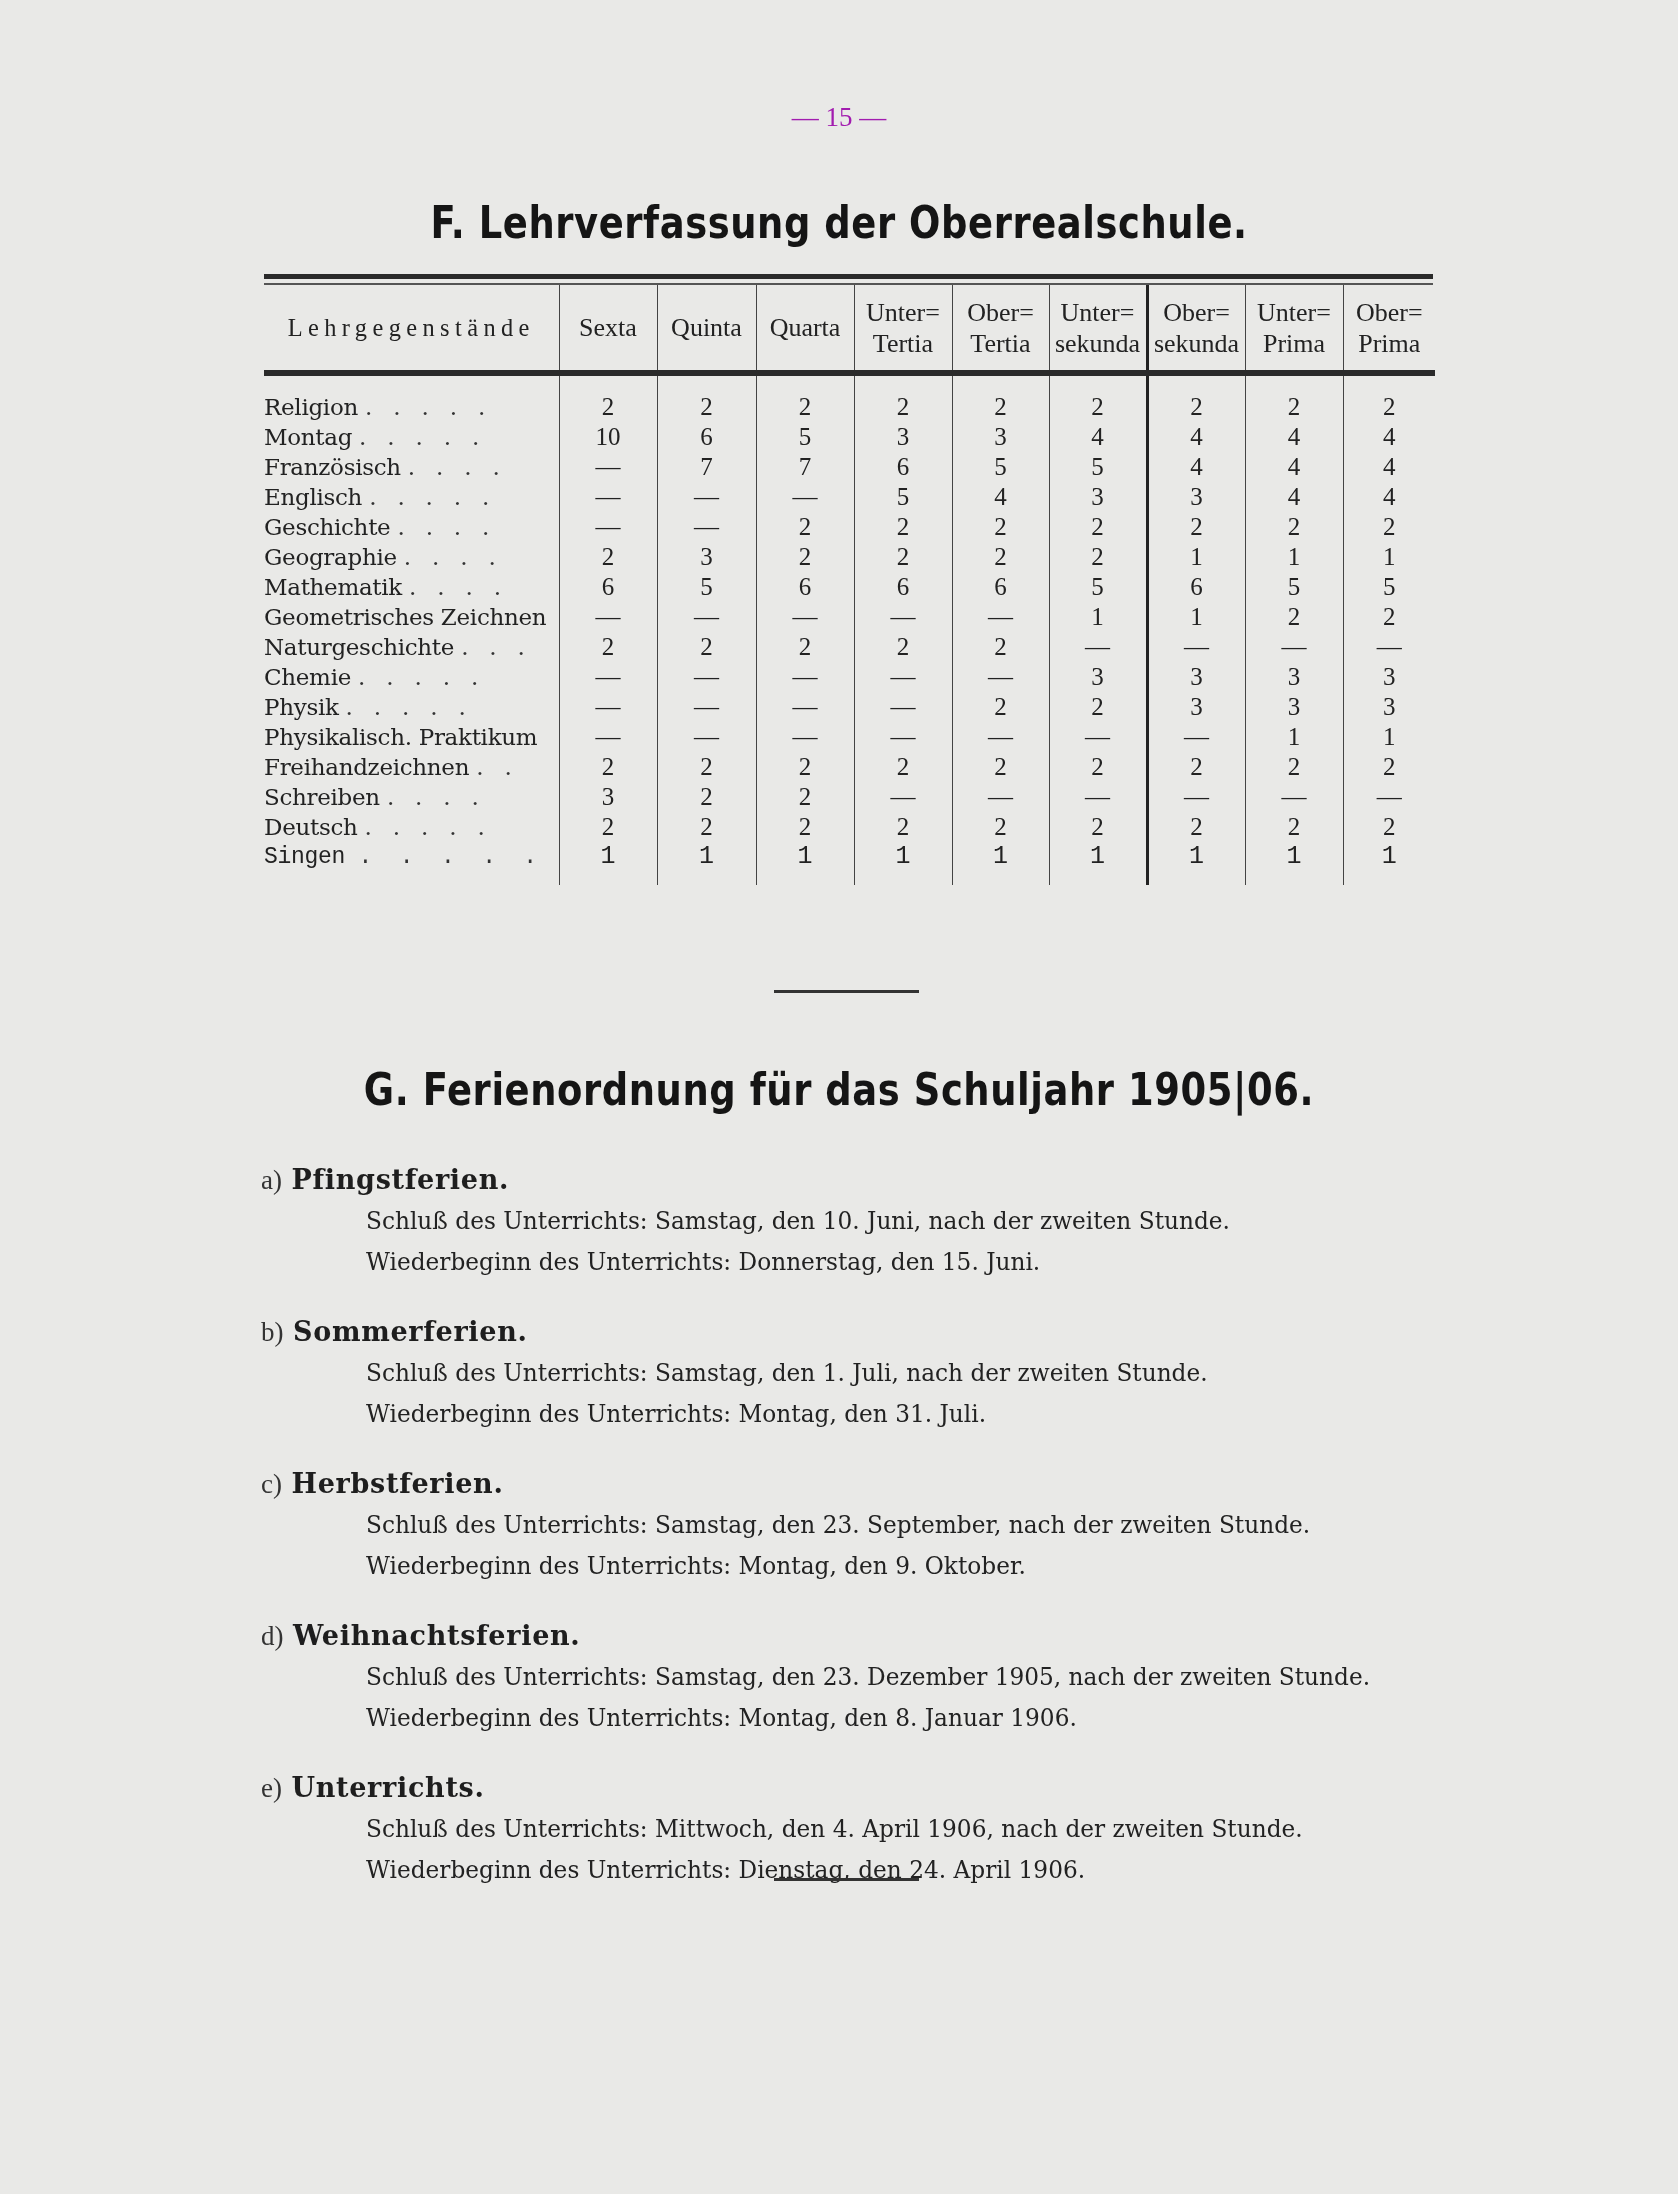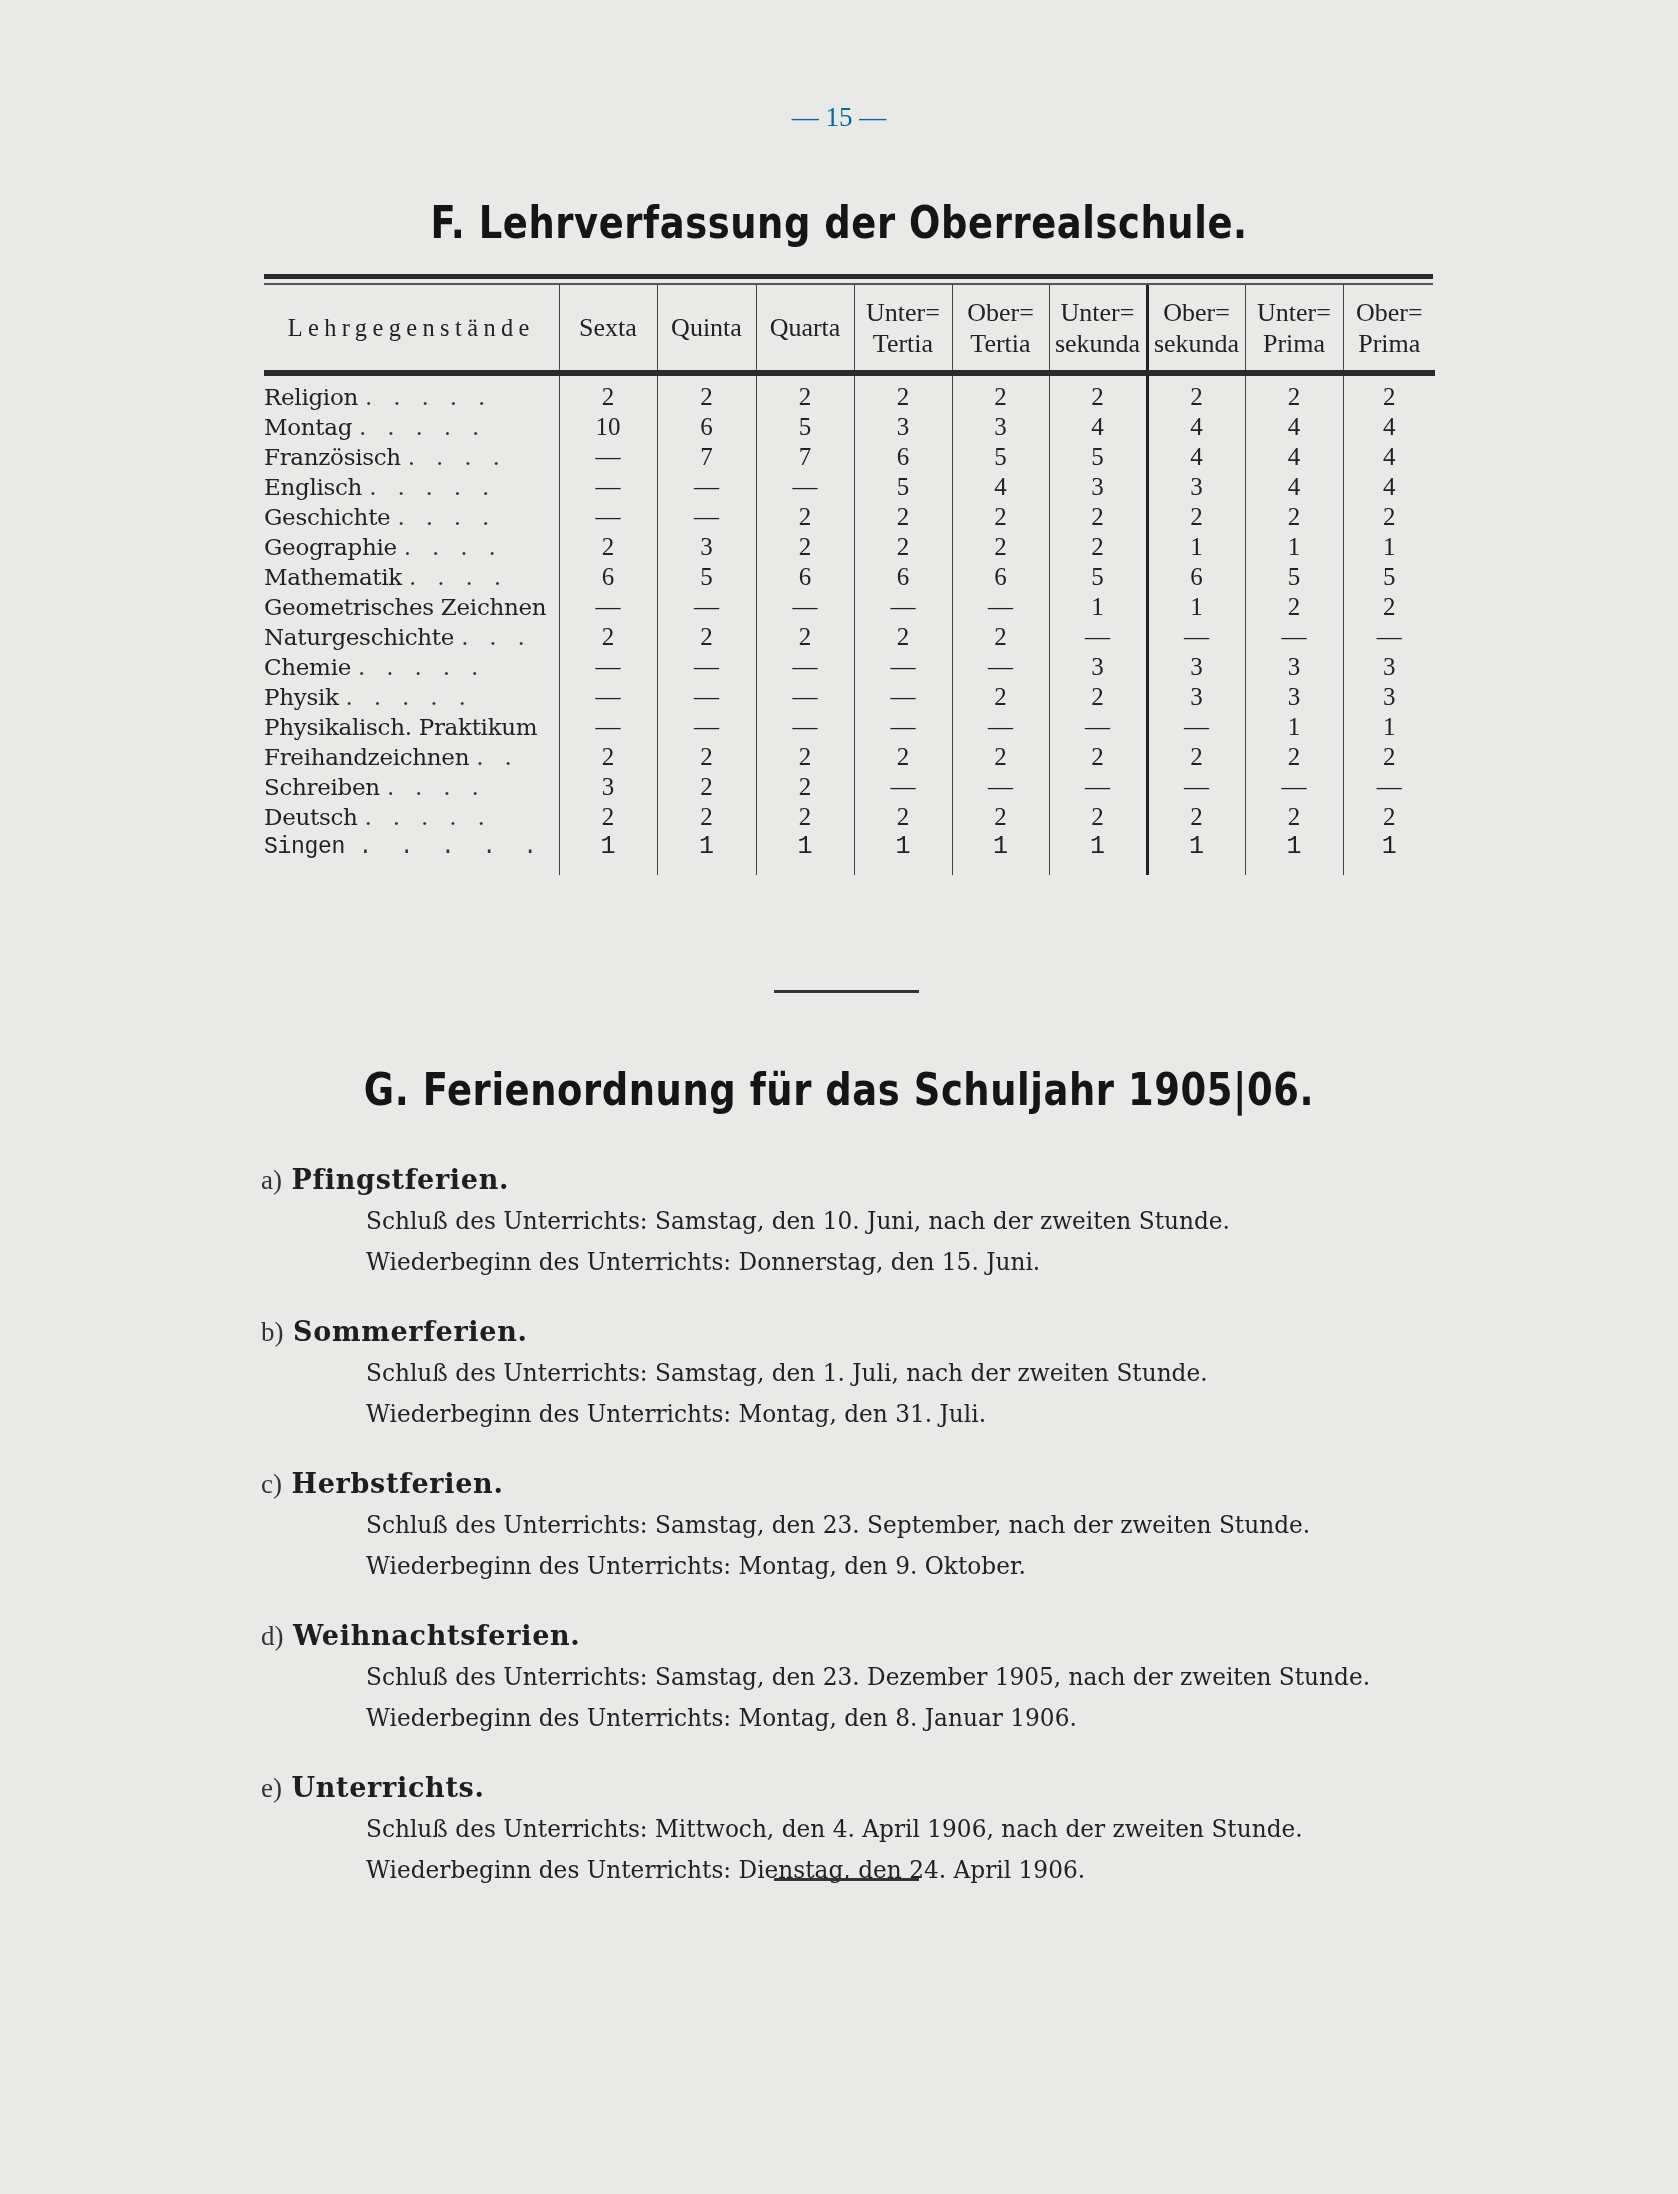--- a/index.html
+++ b/index.html
@@ -6,21 +6,21 @@
   body {
     width: 1678px; height: 2194px;
     background: #e9e9e7;
     position: relative;
     overflow: hidden;
     color: #1e1e1e;
     font-family: "DejaVu Serif", serif;
   }
   .page-number {
     position: absolute; top: 102px; left: 0; width: 1678px;
-    text-align: center; font-size: 27px; color: #0369a1;
+    text-align: center; font-size: 27px; color: #a21caf;
     font-family: "Liberation Serif", serif;
   }
   .section-title {
     position: absolute; left: 0; width: 1678px; text-align: center;
     font-family: "DejaVu Sans", sans-serif; font-weight: bold;
     font-size: 45px; letter-spacing: 0.7px; transform: scaleX(0.82);
     transform-origin: center;
     color: #151515;
   }
   #title-f { top: 196px; }
@@ -38,21 +38,21 @@
   th {
     height: 85px; font-weight: normal;
     font-family: "Liberation Serif", serif; font-size: 26px; line-height: 31px;
     color: #222; text-align: center; vertical-align: middle;
   }
   th.subject-head { letter-spacing: 5.4px; font-size: 24.4px; }
   tbody td {
     height: 30px; font-family: "Liberation Serif", serif; font-size: 25px;
     text-align: center; color: #222; vertical-align: middle;
   }
-  tbody tr:first-child td { padding-top: 6px; margin-left: 41px; }
+  tbody tr:first-child td { padding-top: 16px; margin-left: 41px; }
   tbody td.subject {
     text-align: left; font-family: "DejaVu Serif", serif; font-size: 23px;
     white-space: nowrap; overflow: hidden; padding-left: 0;
     transform-origin: left; letter-spacing: -0.3px;
   }
   tbody td.subject .dots { color: #333; letter-spacing: 6.8px; }
   tbody tr:last-child td { padding-bottom: 13.5px; font-family: Liberation Mono, monospace; }
 
   .divider {
     position: absolute; height: 2.7px; background: #333; width: 145px; left: 774px;

